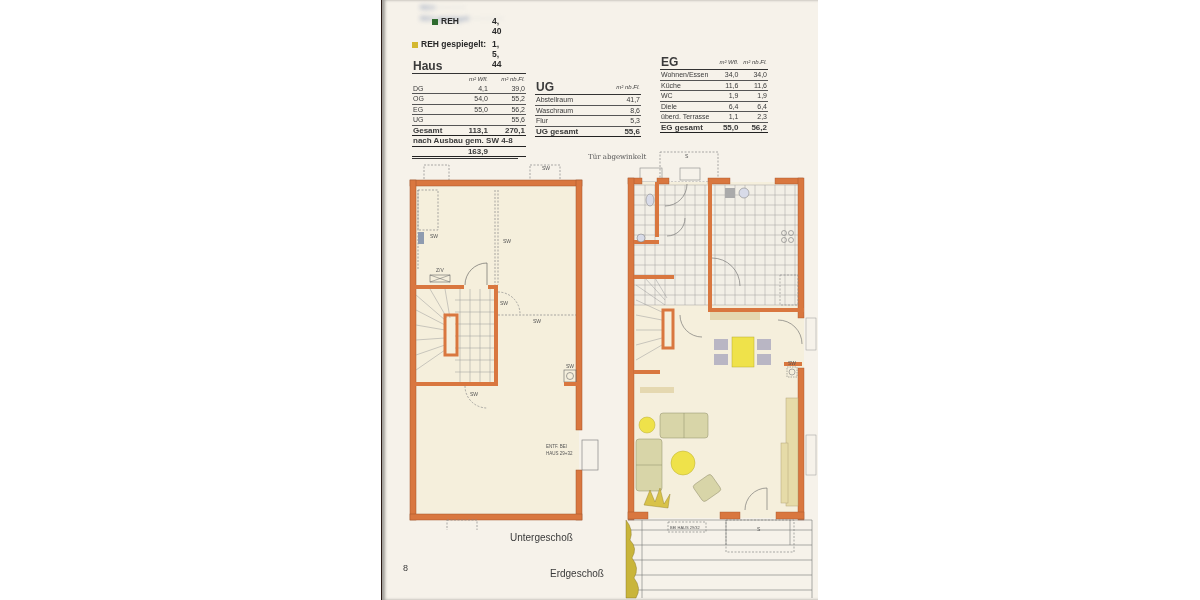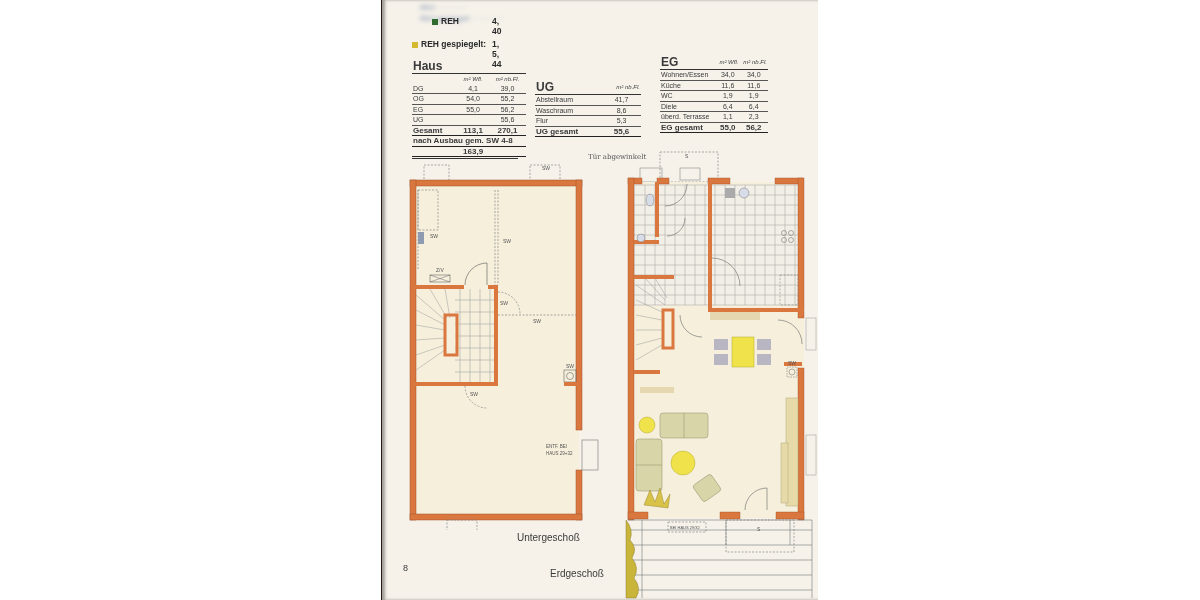--- a/index.html
+++ b/index.html
@@ -6,21 +6,21 @@
   body { width:1200px; height:600px; background:#ffffff; position:relative; overflow:hidden; font-family:"Liberation Sans", sans-serif; }
   .page { position:absolute; left:382px; top:0; width:436px; height:600px; background:#f6f2ea; box-shadow: inset 3px 0 3px rgba(0,0,0,0.35); }
   .page-edge { position:absolute; left:381px; top:0; width:3px; height:600px; background:#2a1a14; }
   .blur { position:absolute; filter:blur(2px); color:#7d8fb0; font-size:7px; }
   .legend { position:absolute; left:412px; font-size:8.5px; font-weight:bold; color:#2a2a2a; }
   .legend .sw { display:inline-block; width:6px; height:6px; margin-right:3px; vertical-align:middle; }
   .legend .val { position:absolute; left:80px; }
   table.area { position:absolute; border-collapse:collapse; font-size:7px; color:#3a3a3a; }
   table.area td, table.area th { padding:0 1px; height:9.5px; border-bottom:0.8px solid #555; white-space:nowrap; }
   table.area th { text-align:left; font-weight:bold; font-size:12px; border-bottom:1px solid #333; }
-  table.area td.num { text-align:center; }
+  table.area td.num { text-align:right; }
   table.area tr.total td { font-weight:bold; font-size:8px; border-bottom:1.5px solid #222; }
   table.area tr.sub td { font-size:6px; border-bottom:none; font-style:italic; }
   .label { position:absolute; font-size:10px; color:#3a3a3a; }
   .pagenum { position:absolute; left:403px; top:563px; font-size:9px; color:#3a3a3a; }
   .note { position:absolute; font-family:"DejaVu Serif", serif; font-size:7px; color:#555; }
   svg { position:absolute; }
 </style>
 </head>
 <body>
 
@@ -335,15 +335,15 @@
 
   <rect x="806" y="318" width="10" height="32" fill="none" stroke="#999" stroke-width="0.5"></rect>
   <rect x="806" y="435" width="10" height="40" fill="none" stroke="#999" stroke-width="0.5"></rect>
 
   <text x="685" y="158" font-size="5" fill="#555" font-family="Liberation Sans, sans-serif">S</text>
   <text x="757" y="531" font-size="5" fill="#555" font-family="Liberation Sans, sans-serif">S</text>
   <text x="670" y="529" font-size="4" fill="#555" font-family="Liberation Sans, sans-serif">BEI HAUS 29/32</text>
   <text x="788" y="365" font-size="5" fill="#555" font-family="Liberation Sans, sans-serif">SW</text>
 </svg>
 
-<div class="label" style="left:510px;top:532px;margin-left:7px;">Untergeschoß</div>
+<div class="label" style="left:510px;top:532px;">Untergeschoß</div>
 <div class="label" style="left:550px;top:568px;text-align:center;">Erdgeschoß</div>
 <div class="pagenum">8</div>
 
 </body></html>

